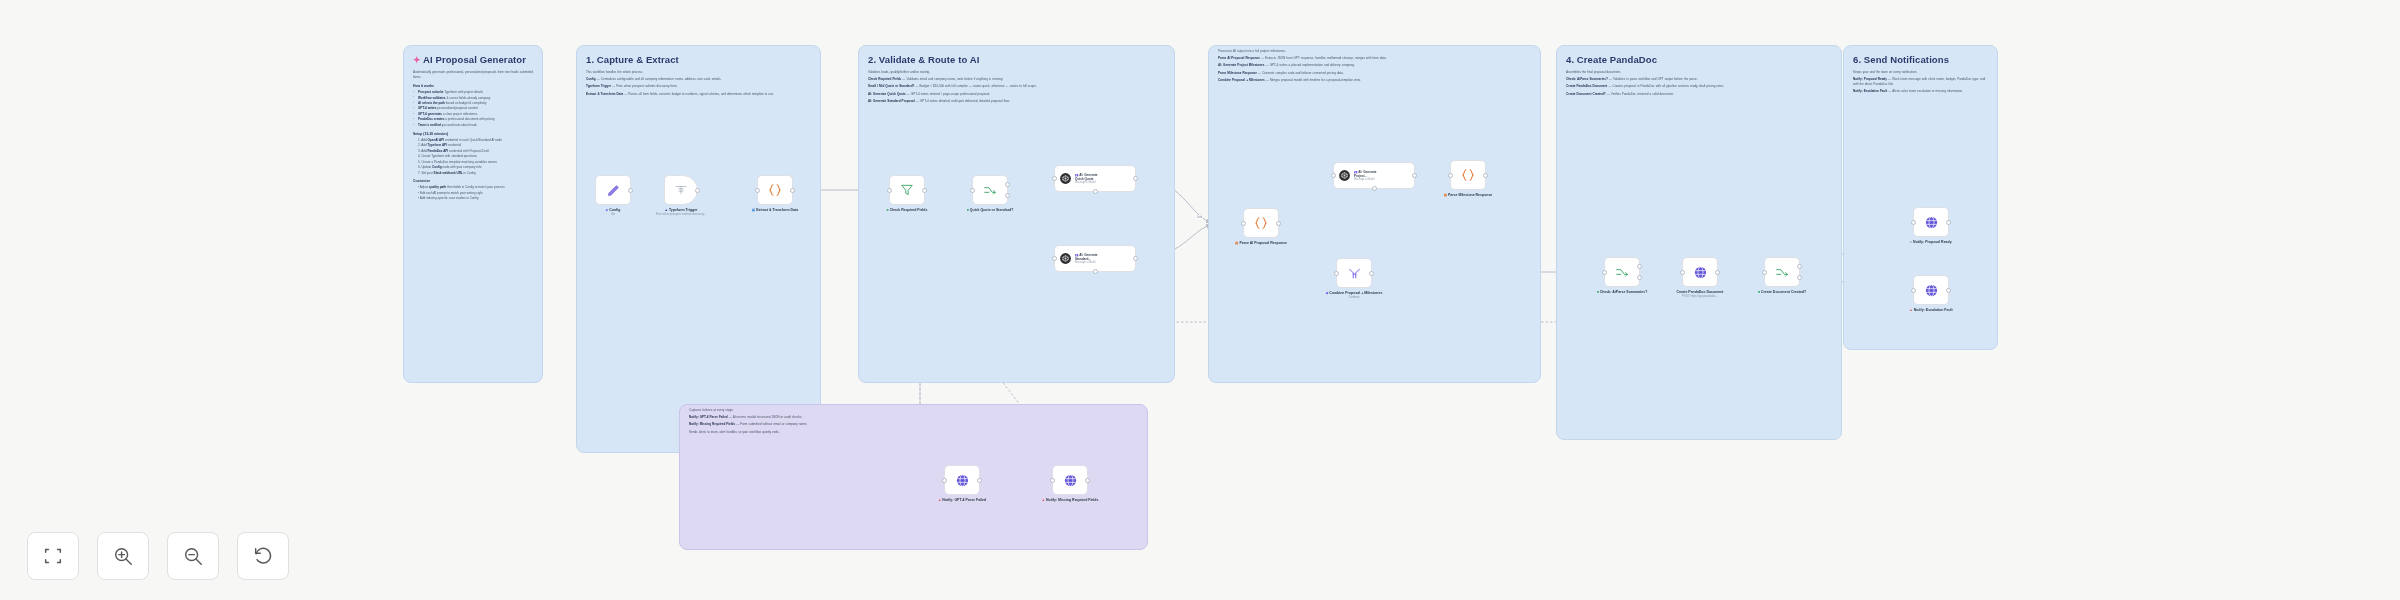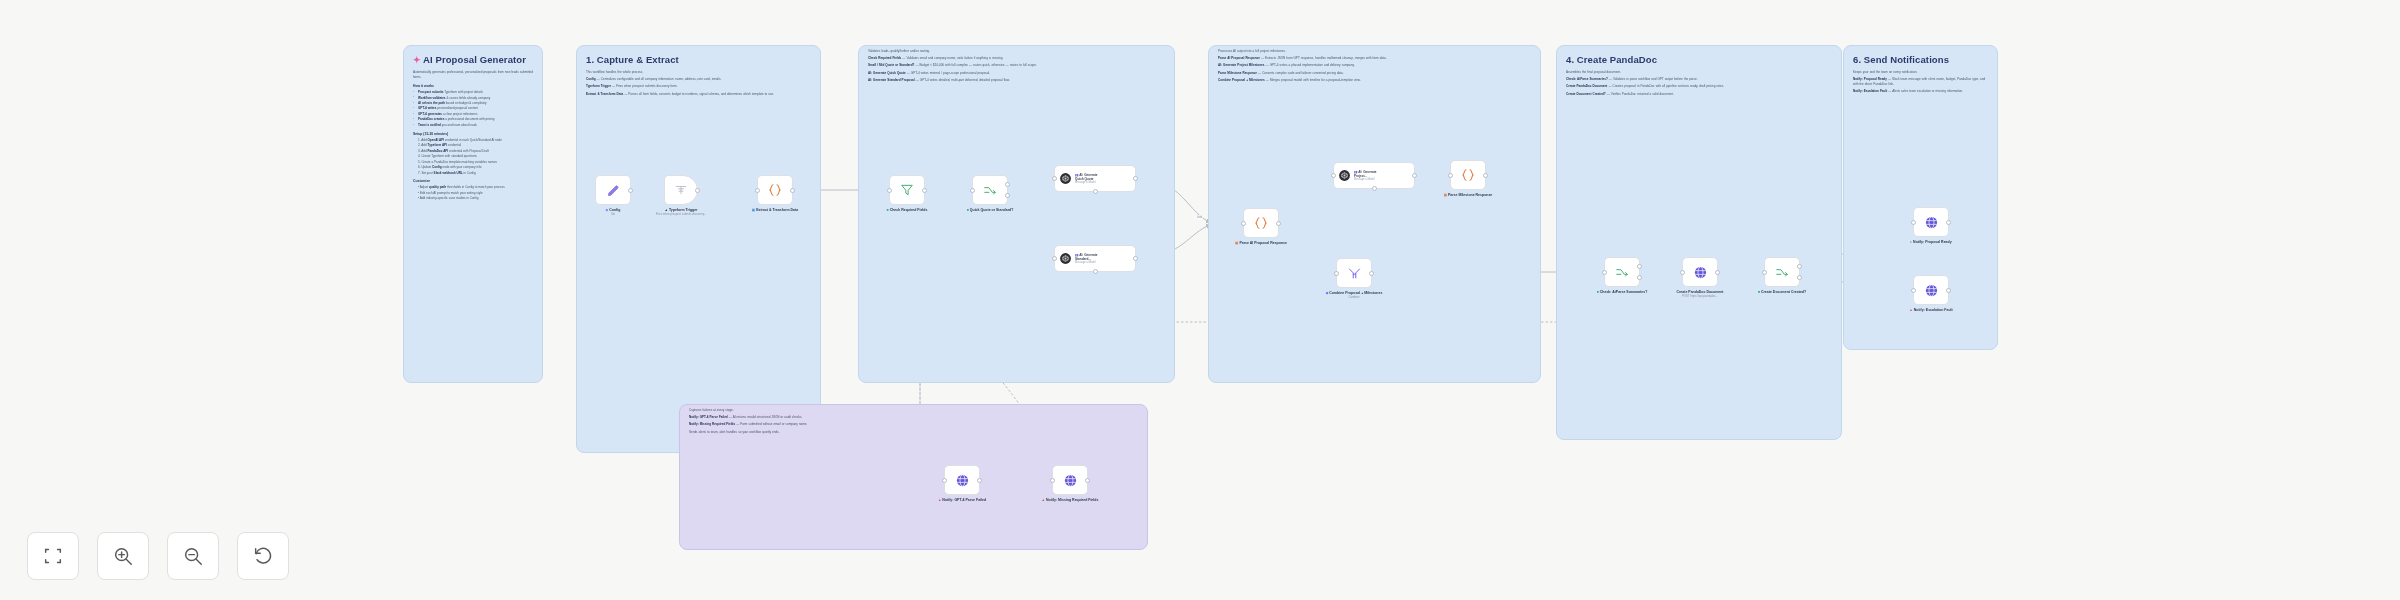--- a/index.html
+++ b/index.html
@@ -267,20 +267,21 @@
     <div class="group-title">1. Capture &amp; Extract</div>
     <div class="group-body">
       <div class="gb-line">This workflow handles the whole process.</div>
       <div class="gb-line"><b>Config</b> — Centralizes configurable and all company information: name, address, rate card, emails.</div>
       <div class="gb-line"><b>Typeform Trigger</b> — Fires when prospect submits discovery form.</div>
       <div class="gb-line"><b>Extract &amp; Transform Data</b> — Parses all form fields, converts budget to numbers, signal schema, and determines which template to use.</div>
     </div>
   </div>
 
   <div class="group" style="left:858px; top:45px; width:317px; height:338px;">
+    <div class="group-title">2. Validate &amp; Route to AI</div>
     <div class="group-body">
       <div class="gb-line">Validates leads, qualify/further and/or routing.</div>
       <div class="gb-line"><b>Check Required Fields</b> — Validates email and company name, exits failure if anything is missing.</div>
       <div class="gb-line"><b>Small / Mid Quote or Standard?</b> — Budget &lt; $10,000 with full complex — routes quick, otherwise — routes to full scope.</div>
       <div class="gb-line"><b>AI: Generate Quick Quote</b> — GPT-4 writes minimal / page-scope professional proposal.</div>
       <div class="gb-line"><b>AI: Generate Standard Proposal</b> — GPT-4 writes detailed, multi-part delivered, detailed proposal flow.</div>
     </div>
   </div>
 
   <div class="group" style="left:1208px; top:45px; width:333px; height:338px;">

